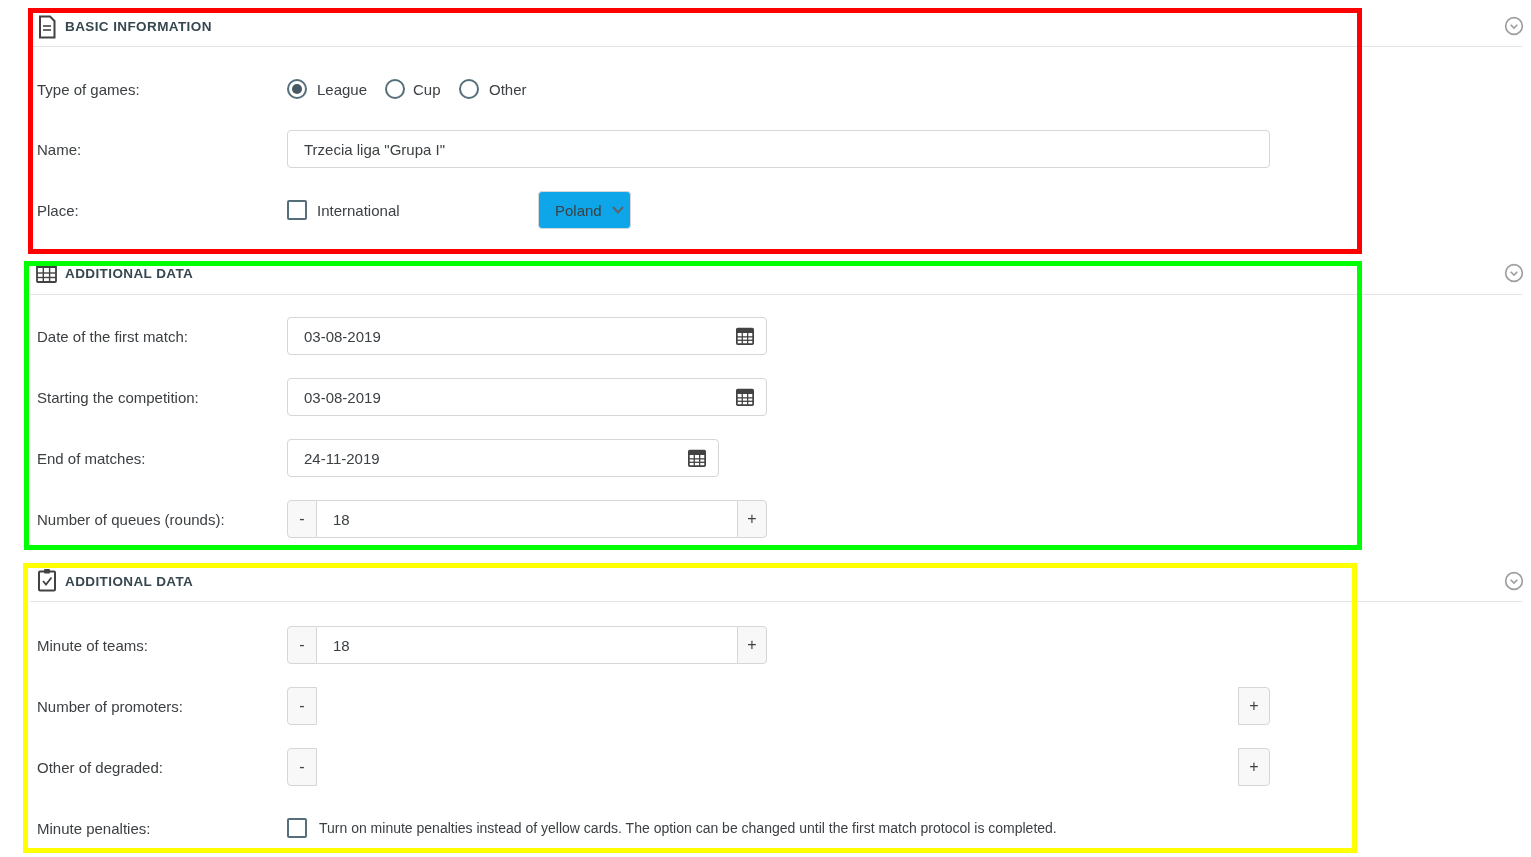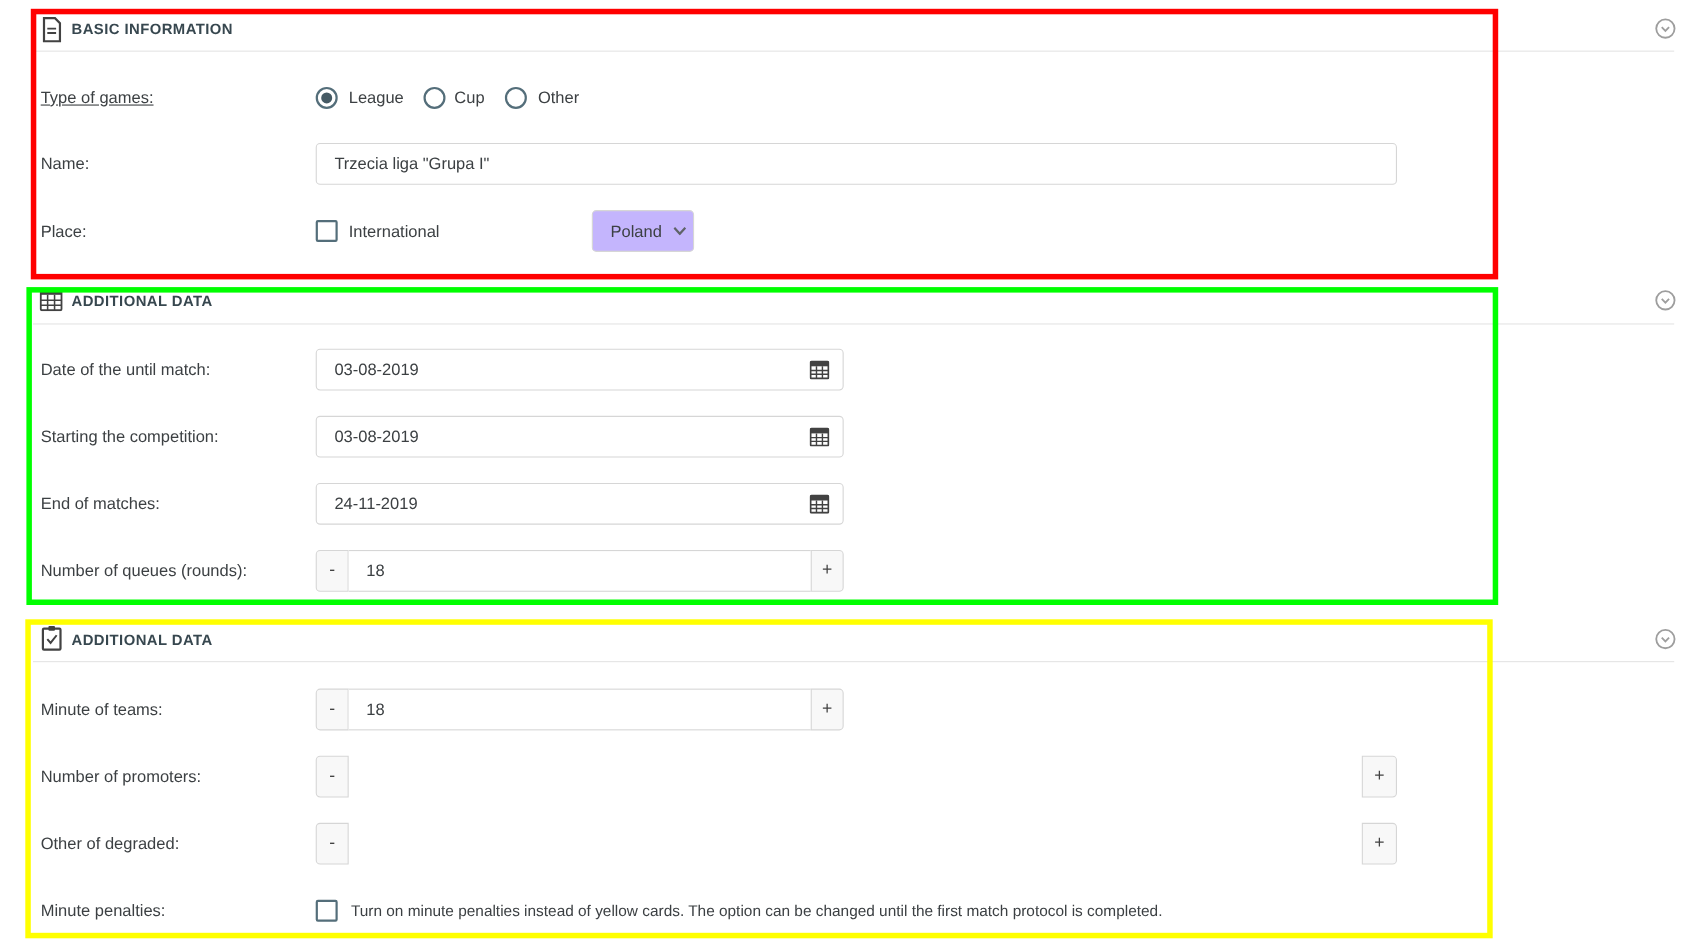--- a/index.html
+++ b/index.html
@@ -45,21 +45,21 @@
     display:block; width:10px; height:10px; border-radius:50%; background:#455a64;
     position:absolute; top:3px; left:3px;
   }
   .checkbox {
     position:absolute; width:20px; height:20px; border:2px solid #546e7a; border-radius:2px;
     background:#fff;
   }
   .opt-label { position:absolute; font-size:15px; color:#3c4043; white-space:nowrap; }
 
   .dropdown {
-    position:absolute; height:38px; border:1px solid #d6d6d6; border-radius:4px; background:#c4b5fd;
+    position:absolute; height:38px; border:1px solid #d6d6d6; border-radius:4px; background:#0ea5e9;
     display:flex; align-items:center; gap:10px; padding:0 12px 0 16px; cursor:pointer;
   }
   .dropdown span { font-size:15px; color:#3c4043; }
 
   .collapse-toggle { position:absolute; width:20px; height:20px; cursor:pointer; }
 
   .annotation { position:absolute; pointer-events:none; }
   .annotation.red    { border:5px solid #ff0000; }
   .annotation.green  { border:5px solid #00ff00; }
   .annotation.yellow { border:5px solid #ffff00; }
@@ -83,21 +83,21 @@
   <div class="collapse-toggle" style="left:1504px; top:16px;">
     <span>
       <svg width="20" height="20" viewBox="0 0 24 24" fill="none" stroke="#9e9e9e" stroke-width="2">
         <circle cx="12" cy="12" r="10"></circle>
           <polyline points="8,10.5 12,14.5 16,10.5"></polyline>
       </svg>
     </span>
   </div>
   <div class="divider" style="top:46px;"></div>
 
-  <div class="form-label" style="top:81px;text-decoration:underline;">Type of games:</div>
+  <div class="form-label" style="top:81px;">Type of games:</div>
   <div class="radio selected" style="left:287px; top:79px;">
       <span class="dot"></span>
     </div>
   <div class="opt-label" style="left:317px; top:81px;">League</div>
   <div class="radio" style="left:385px; top:79px;"></div>
   <div class="opt-label" style="left:413px; top:81px;">Cup</div>
   <div class="radio" style="left:459px; top:79px;"></div>
   <div class="opt-label" style="left:489px; top:81px;">Other</div>
 
   <div class="form-label" style="top:141px;">Name:</div>
@@ -131,21 +131,21 @@
   <div class="collapse-toggle" style="left:1504px; top:263px;">
     <span>
       <svg width="20" height="20" viewBox="0 0 24 24" fill="none" stroke="#9e9e9e" stroke-width="2">
         <circle cx="12" cy="12" r="10"></circle>
           <polyline points="8,10.5 12,14.5 16,10.5"></polyline>
       </svg>
     </span>
   </div>
   <div class="divider" style="top:294px;"></div>
 
-  <div class="form-label" style="top:328px;">Date of the until match:</div>
+  <div class="form-label" style="top:328px;">Date of the first match:</div>
   <div class="field" style="left:287px; top:317px; width:480px;">
     <input type="text" value="03-08-2019" style="">
     <span>
       <svg width="18" height="18" viewBox="0 0 21 21" fill="none" stroke="#424242" stroke-width="2">
         <rect x="1" y="2" width="19" height="18" rx="1"></rect>
         <rect x="1" y="2" width="19" height="5" fill="#424242" stroke="none"></rect>
         <line x1="1" y1="11.5" x2="20" y2="11.5" stroke-width="1.5"></line>
         <line x1="1" y1="15.5" x2="20" y2="15.5" stroke-width="1.5"></line>
         <line x1="7.3" y1="7" x2="7.3" y2="20" stroke-width="1.5"></line>
         <line x1="13.6" y1="7" x2="13.6" y2="20" stroke-width="1.5"></line>
@@ -162,21 +162,21 @@
         <rect x="1" y="2" width="19" height="5" fill="#424242" stroke="none"></rect>
         <line x1="1" y1="11.5" x2="20" y2="11.5" stroke-width="1.5"></line>
         <line x1="1" y1="15.5" x2="20" y2="15.5" stroke-width="1.5"></line>
         <line x1="7.3" y1="7" x2="7.3" y2="20" stroke-width="1.5"></line>
         <line x1="13.6" y1="7" x2="13.6" y2="20" stroke-width="1.5"></line>
       </svg>
     </span>
   </div>
 
   <div class="form-label" style="top:450px;">End of matches:</div>
-  <div class="field" style="left:287px; top:439px; width:480px;">
+  <div class="field" style="left:287px; top:439px; width:432px;">
     <input type="text" value="24-11-2019" style="">
     <span>
       <svg width="18" height="18" viewBox="0 0 21 21" fill="none" stroke="#424242" stroke-width="2">
         <rect x="1" y="2" width="19" height="18" rx="1"></rect>
         <rect x="1" y="2" width="19" height="5" fill="#424242" stroke="none"></rect>
         <line x1="1" y1="11.5" x2="20" y2="11.5" stroke-width="1.5"></line>
         <line x1="1" y1="15.5" x2="20" y2="15.5" stroke-width="1.5"></line>
         <line x1="7.3" y1="7" x2="7.3" y2="20" stroke-width="1.5"></line>
         <line x1="13.6" y1="7" x2="13.6" y2="20" stroke-width="1.5"></line>
       </svg>

